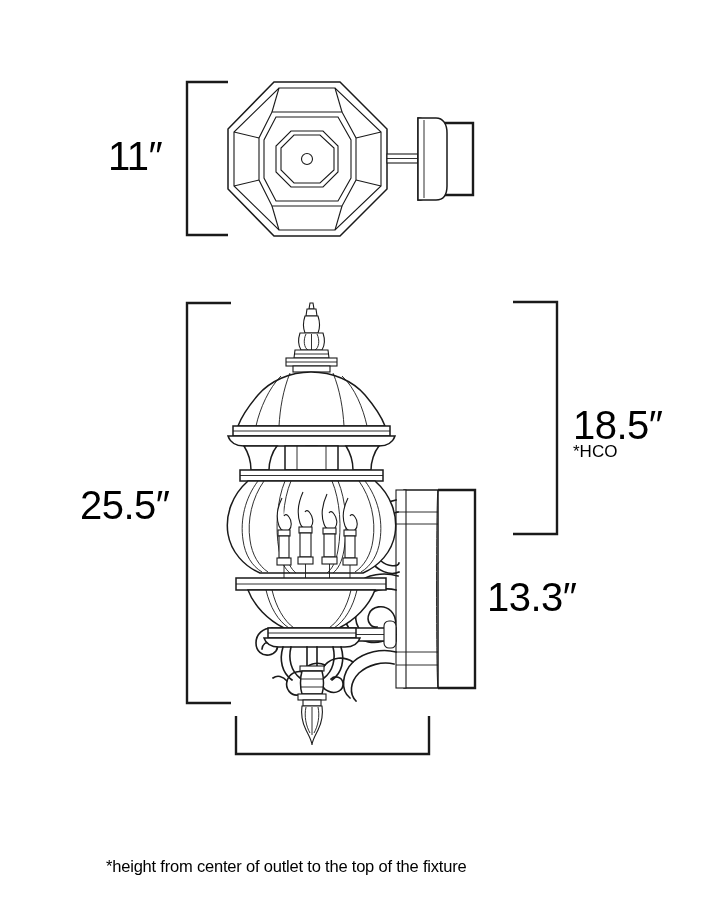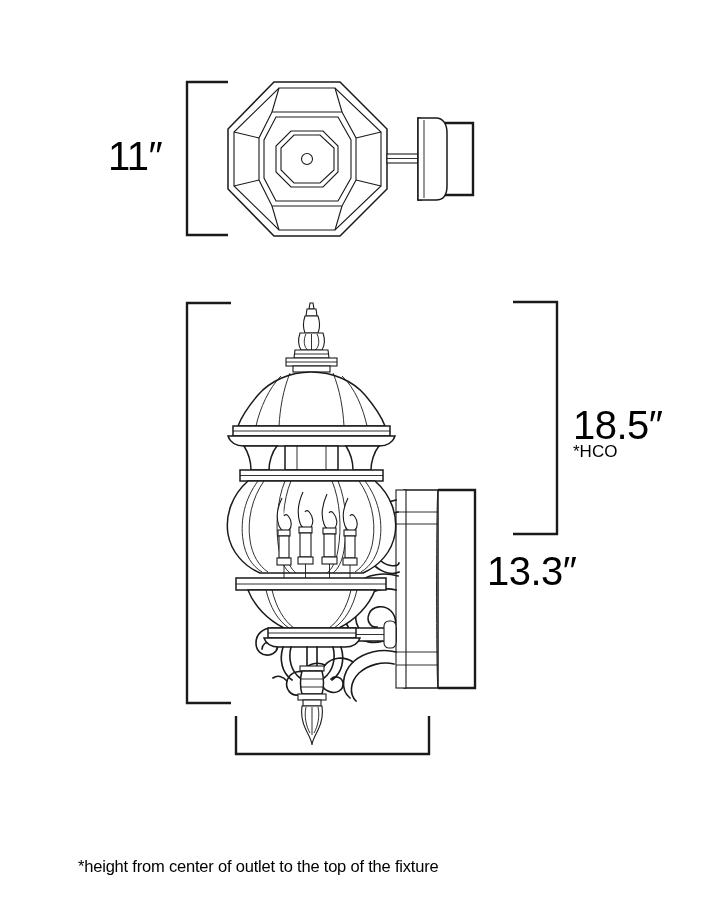--- a/index.html
+++ b/index.html
@@ -45,28 +45,29 @@
     line-height: 1;
     font-family: "Liberation Sans", sans-serif;
   }
   .footnote {
     position: absolute;
     font-size: 16.5px;
     color: #000000;
     white-space: nowrap;
     font-family: "Liberation Sans", sans-serif;
     letter-spacing: -0.2px;
+    margin-left: 28px;
   }
   
   #lbl-11    { left: 108px; top: 136px; }
   #lbl-45    { left: 486px; top: 136px; }
   #lbl-255   { left: 80px;  top: 485px; }
   #lbl-185   { left: 573px; top: 405px; }
   #sub-hco   { left: 573px; top: 443px; }
-  #lbl-133   { left: 487px; top: 551px; text-align: center; }
+  #lbl-133   { left: 487px; top: 577px; text-align: center; }
   #lbl-125   { left: 291px; top: 766px; }
   #note      { left: 78px;  top: 857px; }
 </style>
 </head>
 <body>
 
 <div id="page">
 
   <svg viewBox="0 0 720 900" xmlns="http://www.w3.org/2000/svg">
     <defs>
@@ -328,20 +329,21 @@
                             C302,722 301,713 302,706 Z"></path>
       <path class="hair" d="M306,707 C304,716 306,726 310,733"></path>
       <path class="hair" d="M312,707 L312,735"></path>
       <path class="hair" d="M318,707 C320,716 318,726 314,733"></path>
     </g>
   </svg>
 
   <div id="lbl-11" class="dim-label dim-big">11″</div>
 
 
+  <div id="lbl-255" class="dim-label dim-big">25.5″</div>
 
   <div id="lbl-185" class="dim-label dim-big">18.5″</div>
 
   <div id="sub-hco" class="dim-sub">*HCO</div>
 
   <div id="lbl-133" class="dim-label dim-big">13.3″</div>
 
 
   <div id="note" class="footnote">*height from center of outlet to the top of the fixture</div>
 

